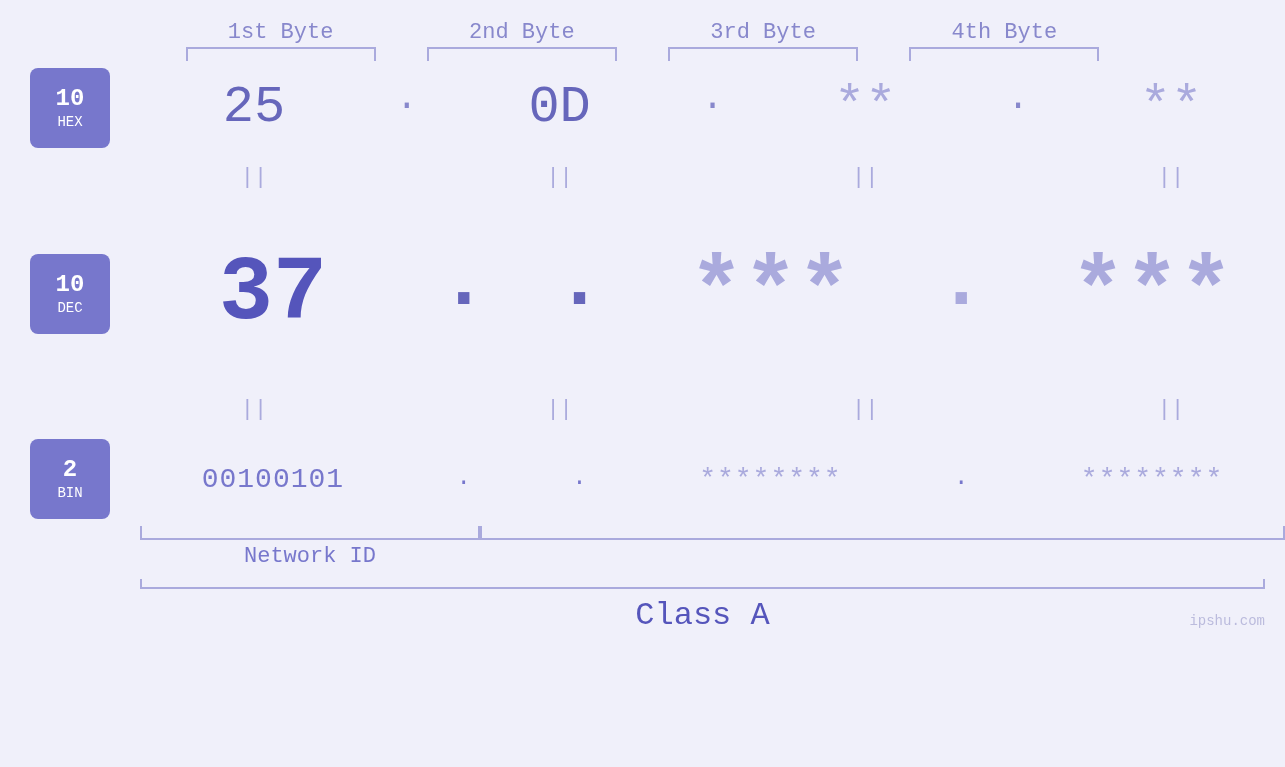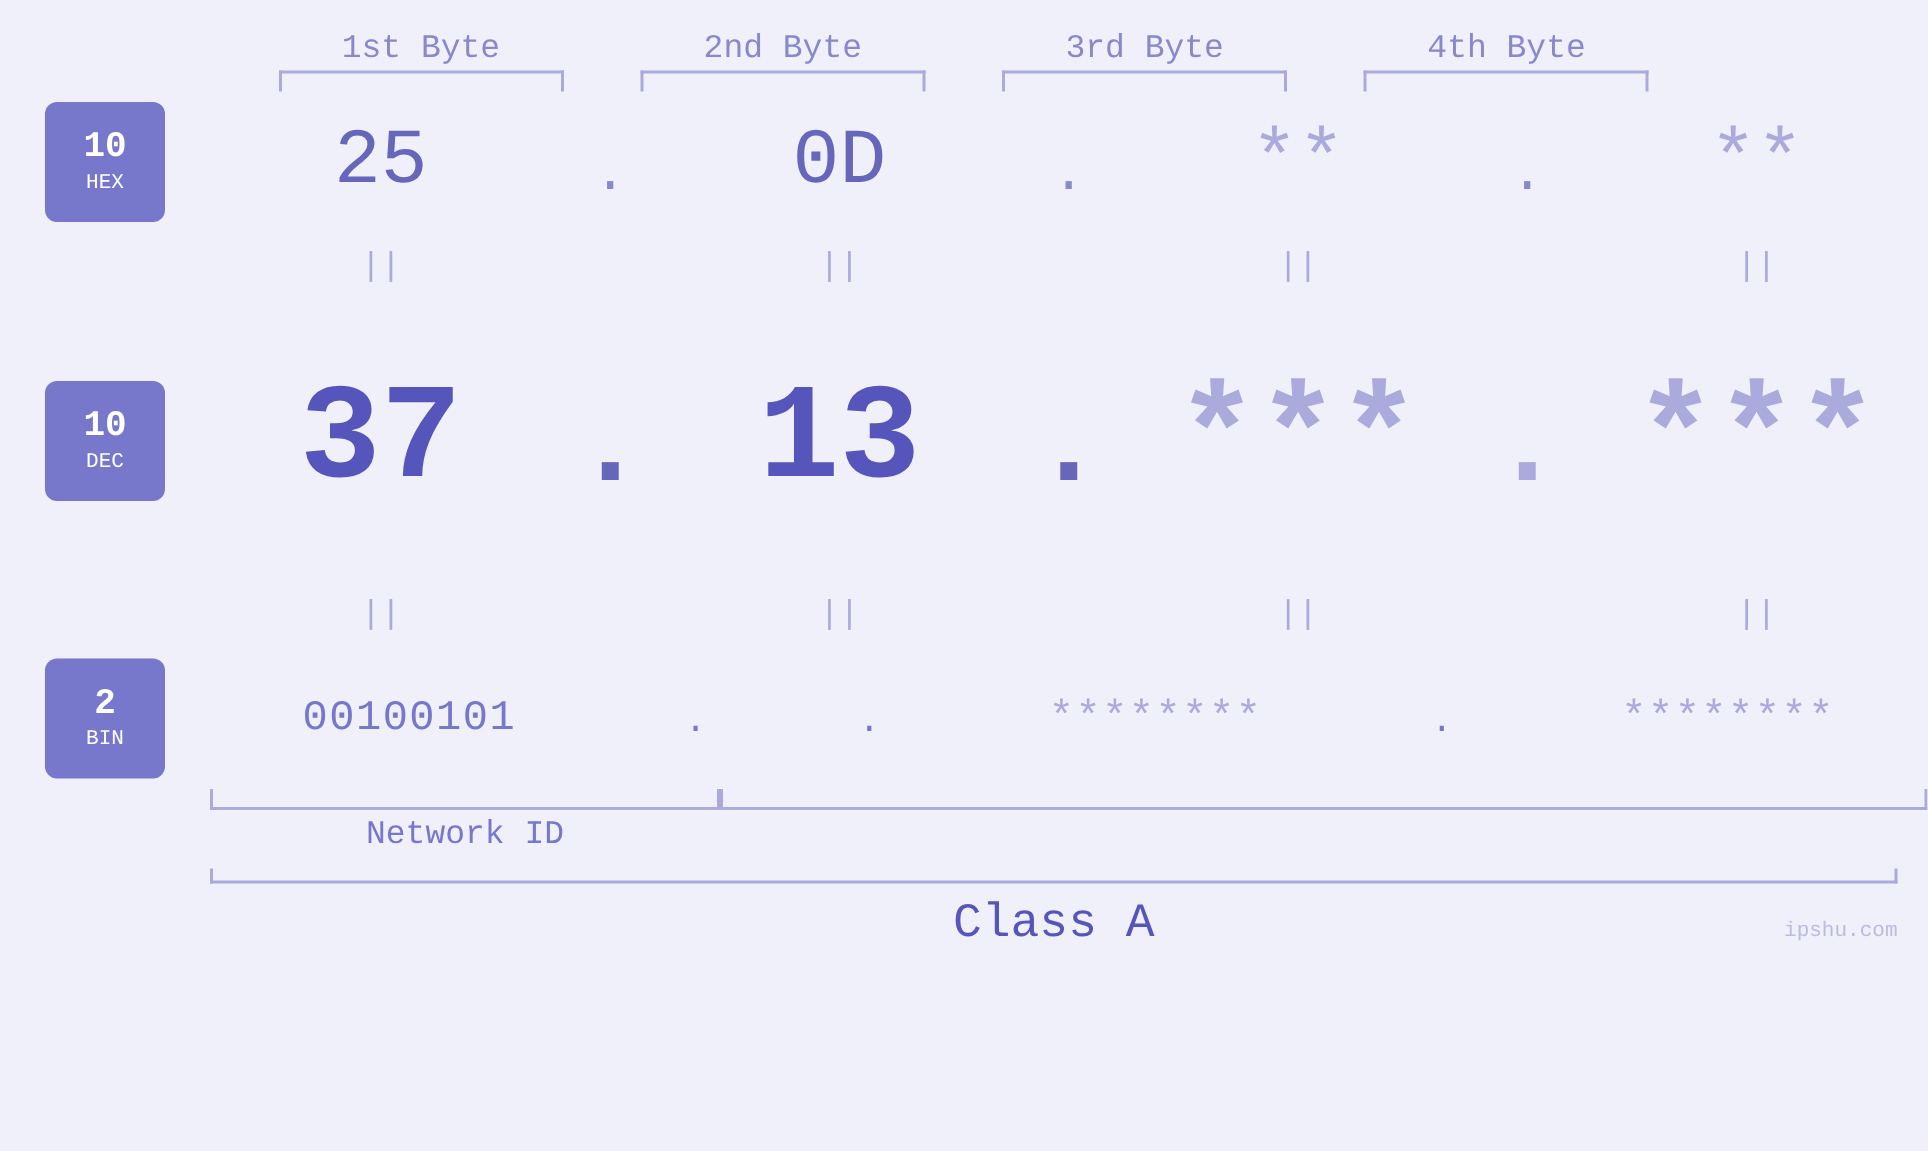--- a/index.html
+++ b/index.html
@@ -171,21 +171,21 @@
     .row-badge-area {
       width: 140px;
       display: flex;
       align-items: center;
       justify-content: center;
     }
 
     .row-values {
       flex: 1;
       display: flex;
-      align-items: flex-end;
+      align-items: flex-start;
       justify-content: space-around;
     }
 
     .byte-cell {
       width: 190px;
       text-align: center;
       display: flex;
       align-items: center;
       justify-content: center;
     }
@@ -302,23 +302,20 @@
           <span class="badge-label">DEC</span>
         </div>
       </div>
       <div class="row-values">
         <div class="byte-cell">
           <span class="cell-value cell-dec">37</span>
         </div>
         <div class="dot-cell">
           <span class="dot">.</span>
         </div>
-        <div class="byte-cell">
-          <span class="cell-value cell-dec">13</span>
-        </div>
         <div class="dot-cell">
           <span class="dot">.</span>
         </div>
         <div class="byte-cell">
           <span class="cell-value cell-dec-masked">***</span>
         </div>
         <div class="dot-cell">
           <span class="dot" style="color:#aaaadd;">.</span>
         </div>
         <div class="byte-cell">

